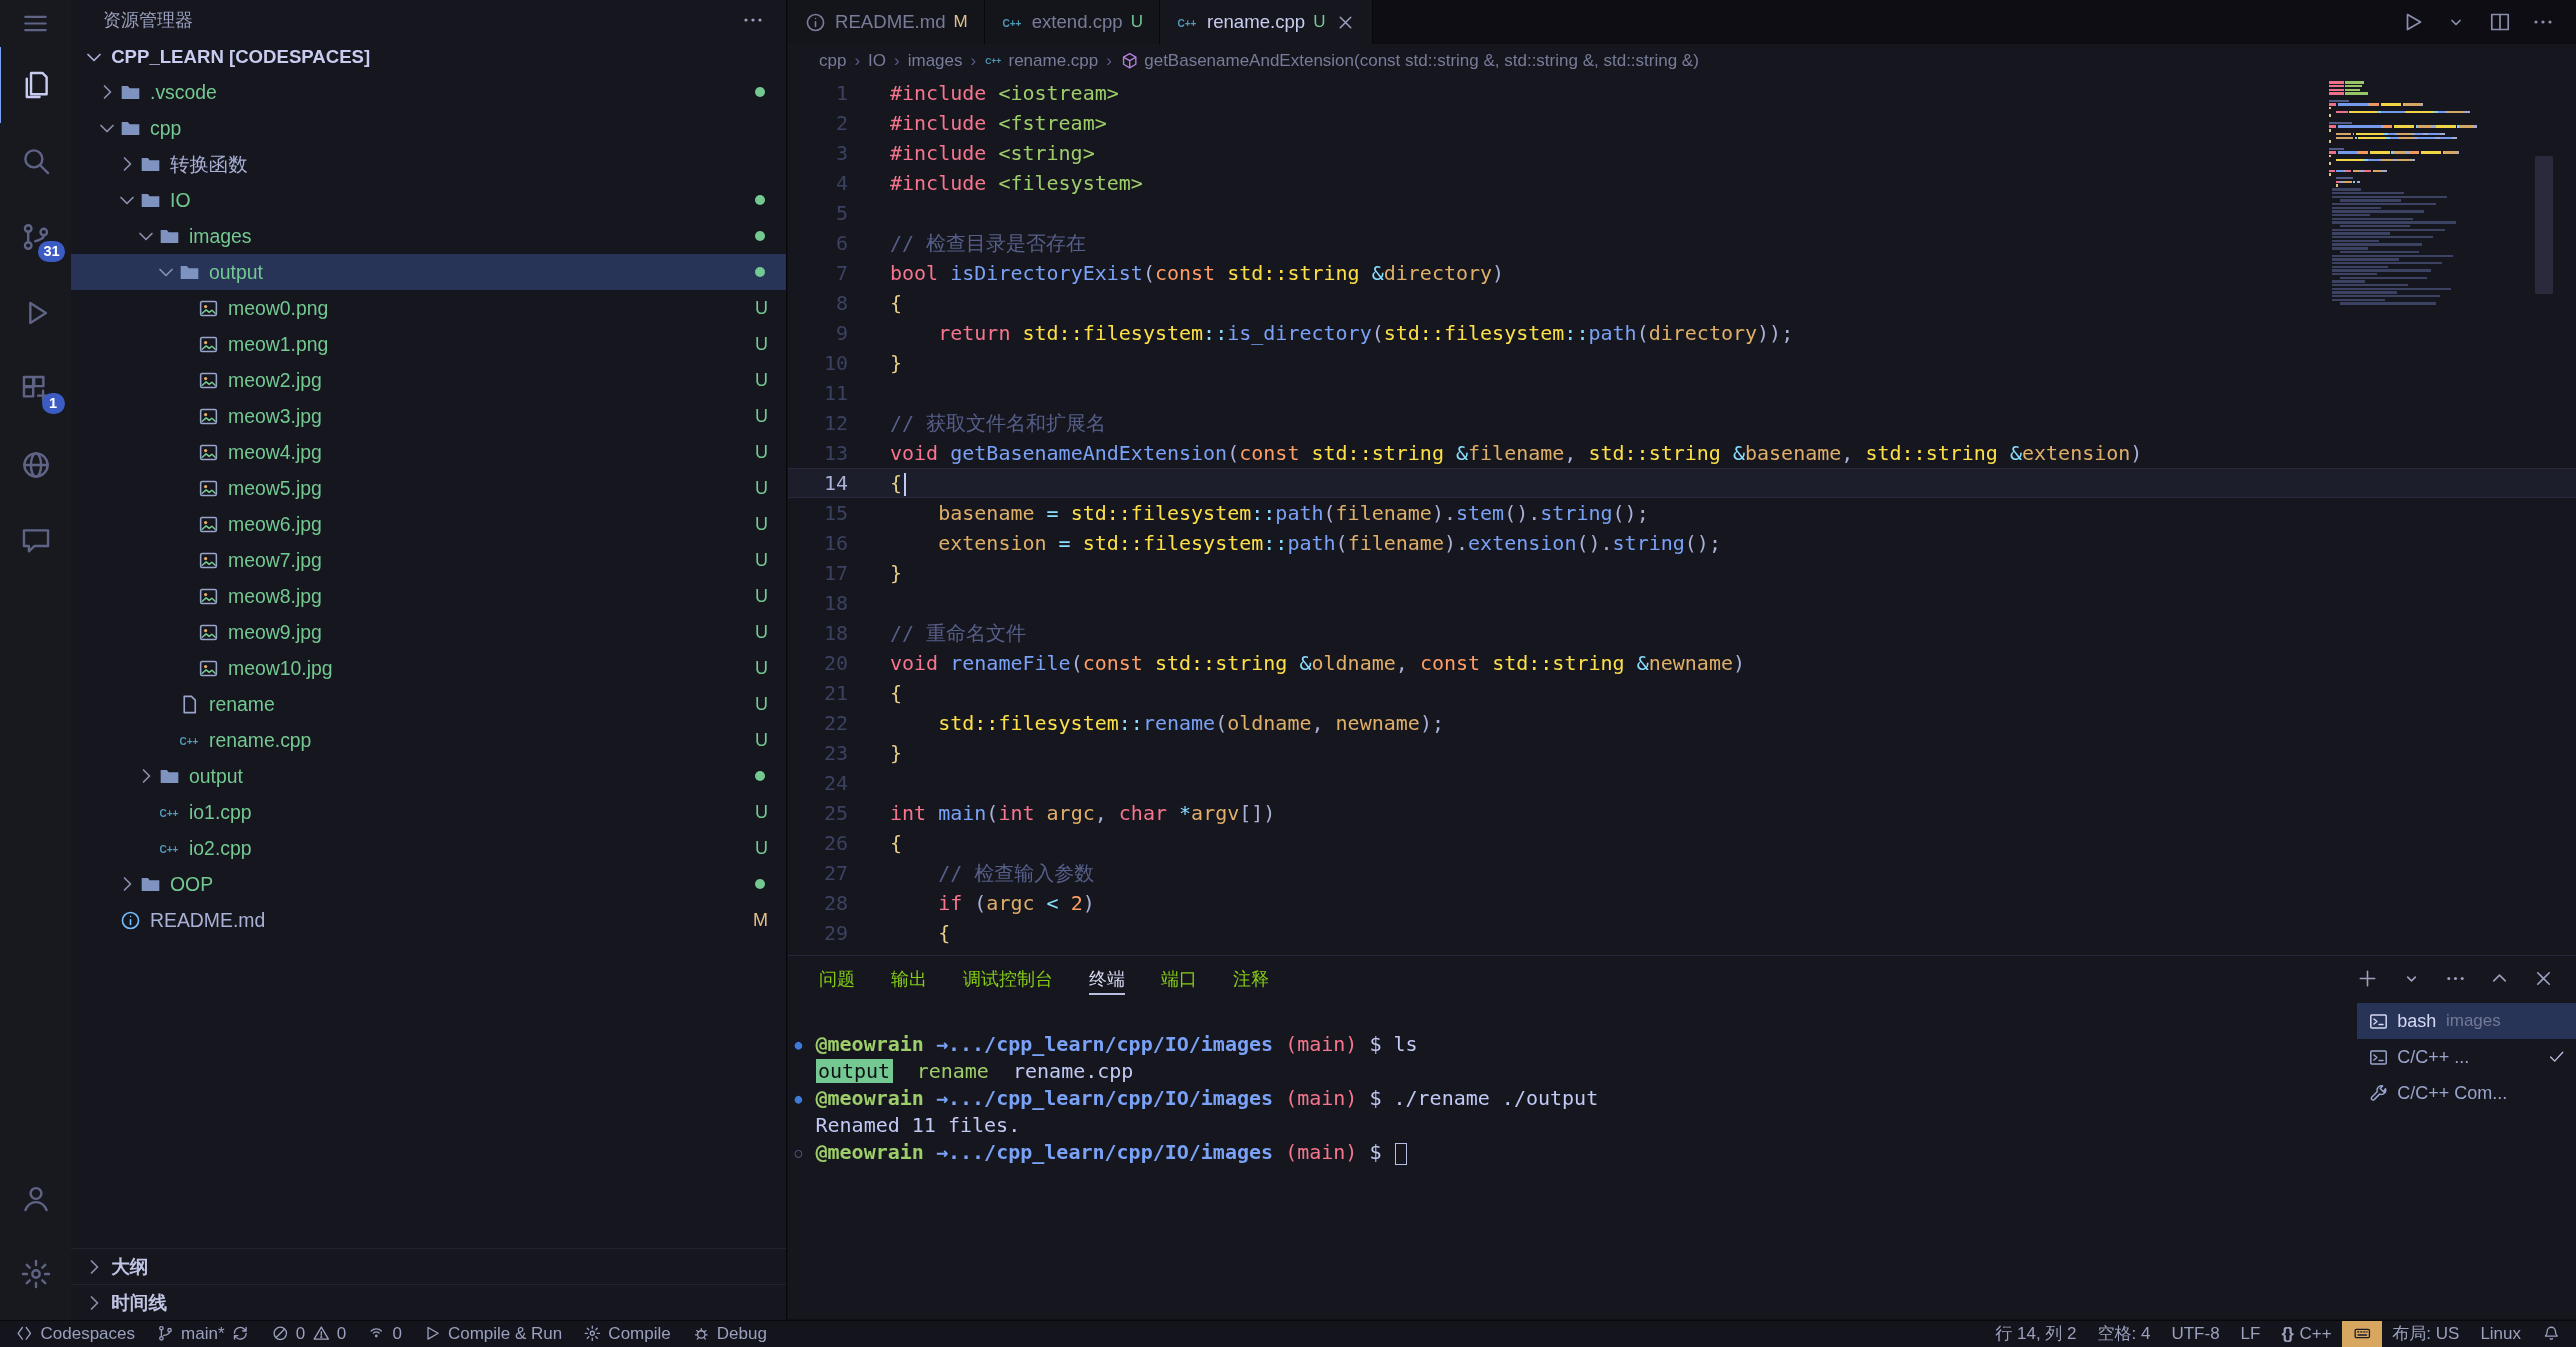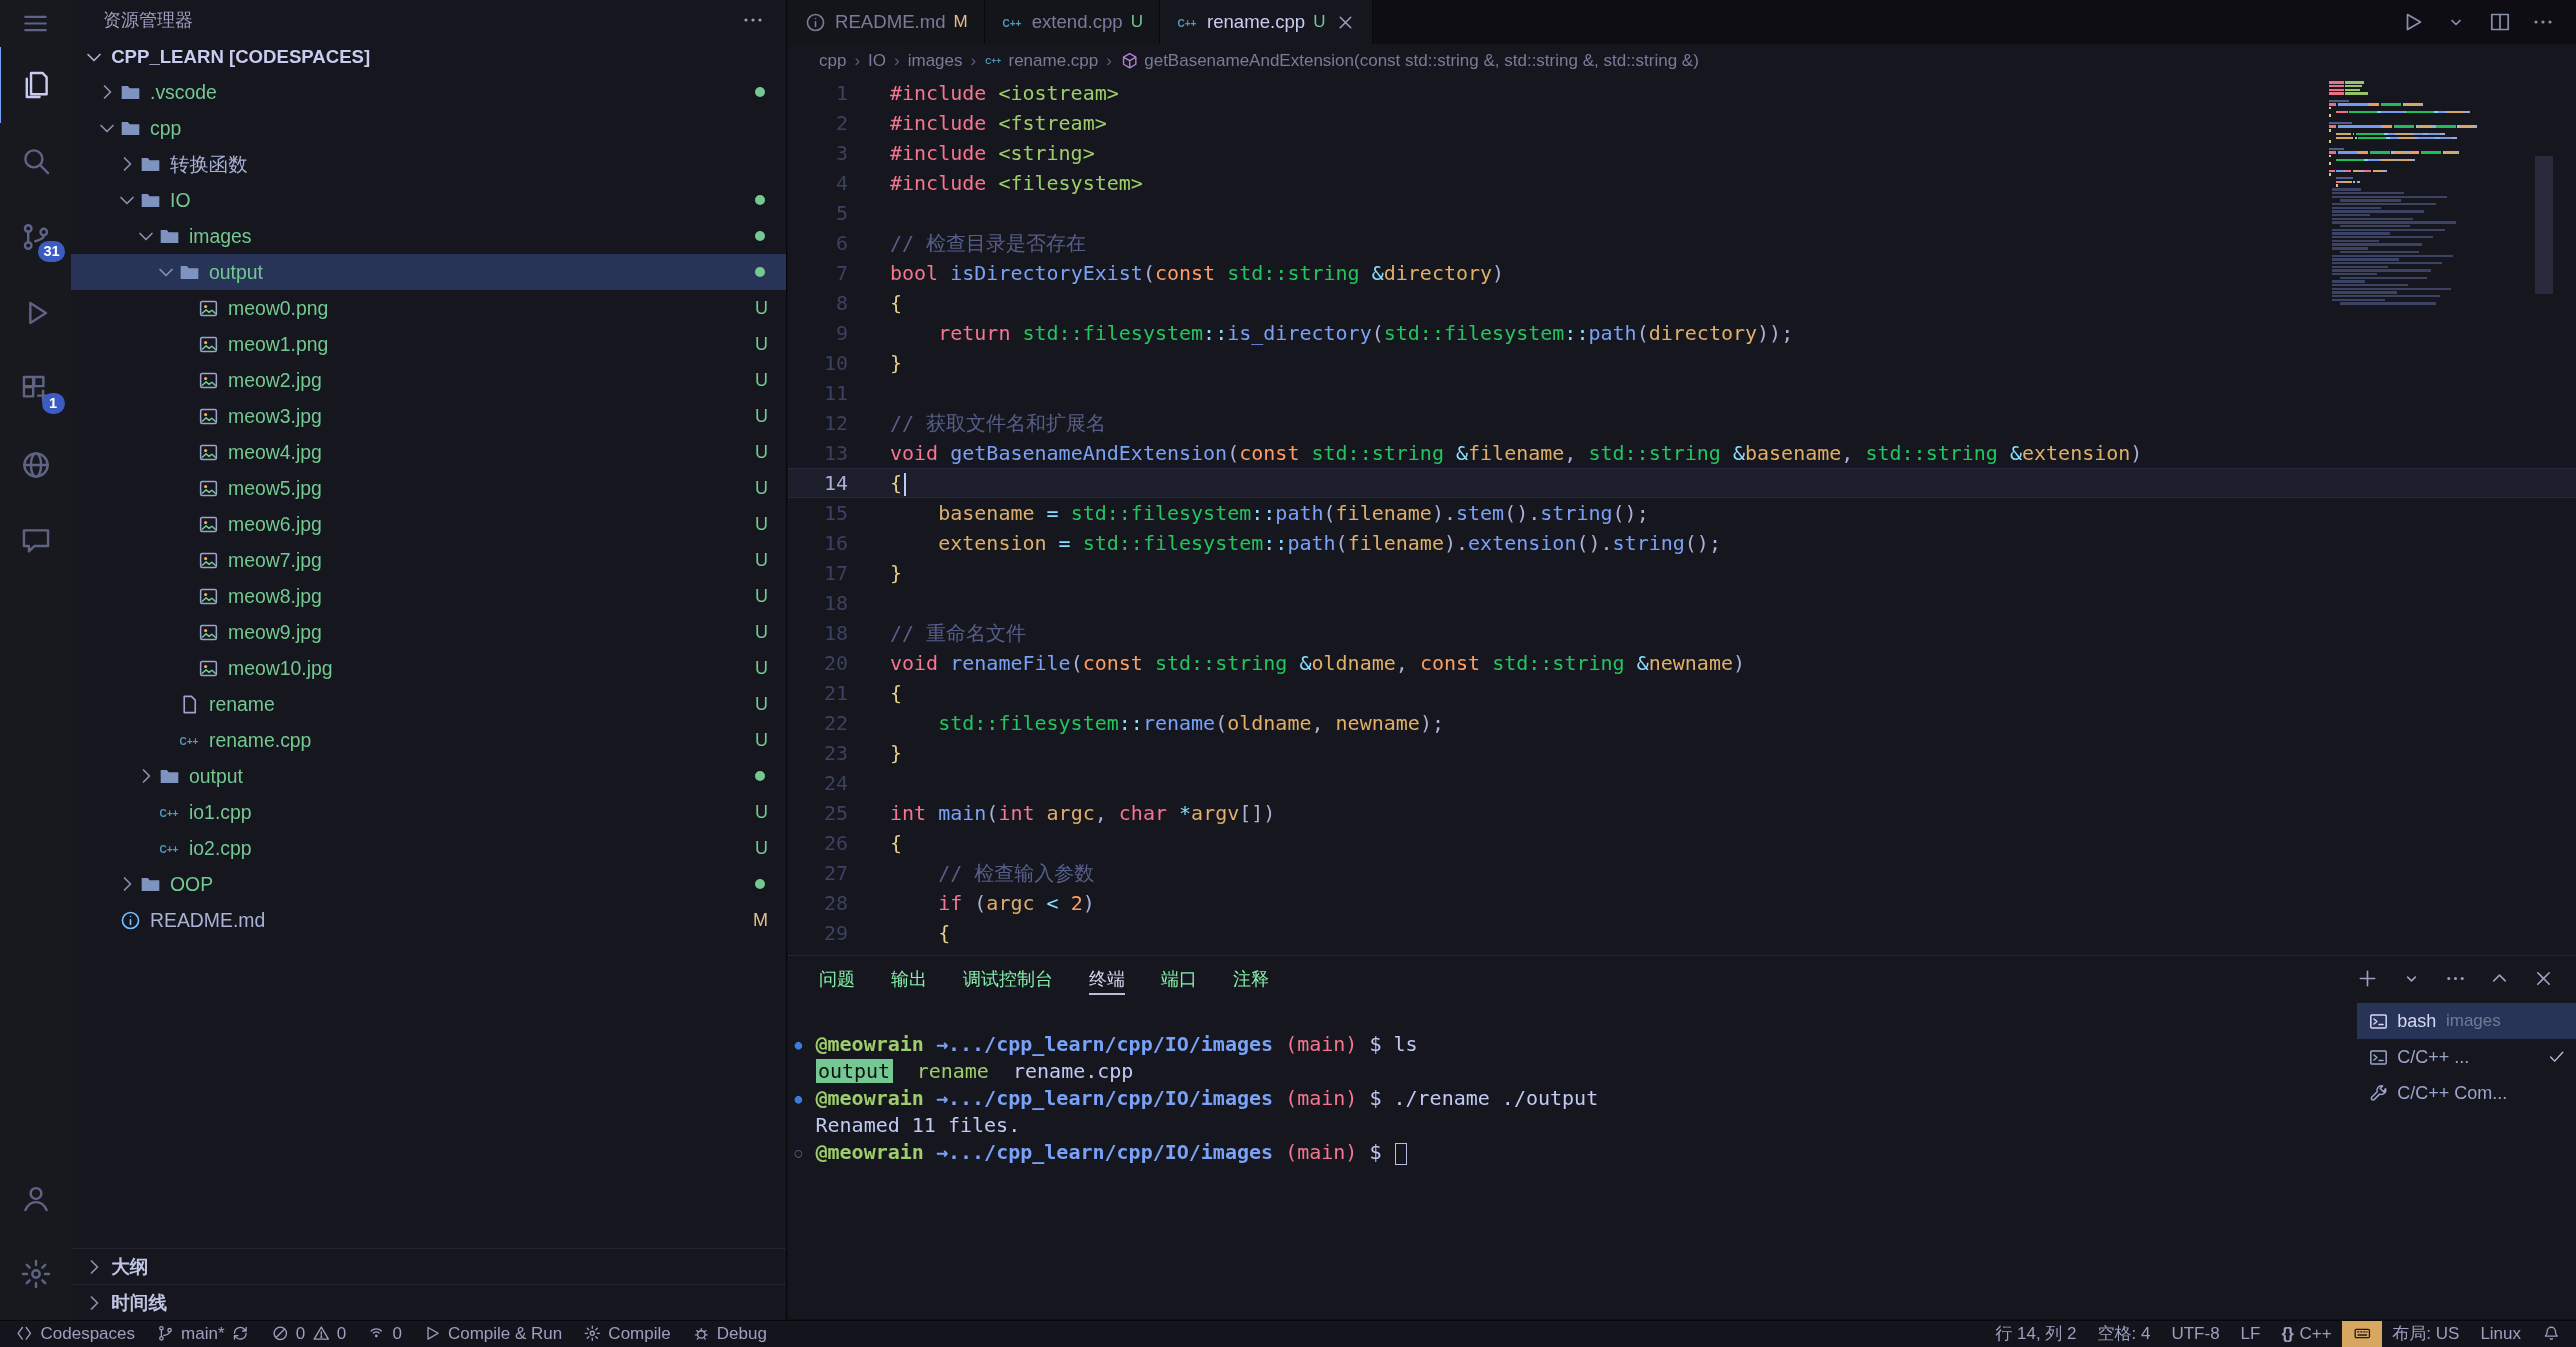--- a/index.html
+++ b/index.html
@@ -63,35 +63,35 @@
 
   .editor{position:absolute;top:78px;left:0;right:0;bottom:0;overflow:hidden;font-family:"DejaVu Sans Mono","Liberation Mono",monospace;font-size:20px}
   .code-area{position:absolute;inset:0}
   .code-line{height:30px;line-height:30px;display:flex;white-space:pre}
   .code-line.current{background:#1c1e2b;box-shadow:inset 0 0.8px 0 #2a2e44,inset 0 -0.8px 0 #2a2e44}
   .ln{width:60px;flex:none;text-align:right;color:#3b4261}
   .current .ln{color:#a9b1d6}
   .ltext{margin-left:42px;white-space:pre}
   .caret{display:inline-block;width:2.4px;height:23px;background:#c0caf5;vertical-align:middle;margin-left:1.6px}
   .tk-pp{color:#f7768e}.tk-k{color:#f7768e}.tk-q{color:#ff9e64}
-  .tk-s{color:#9ece6a}.tk-c{color:#565f89}.tk-t{color:#22c55e}
+  .tk-s{color:#9ece6a}.tk-c{color:#565f89}.tk-t{color:#fde047}
   .tk-f{color:#7aa2f7}.tk-v{color:#e0af68}.tk-n{color:#ff9e64}
   .tk-o{color:#89ddff}.tk-d{color:#a9b1d6}.tk-br{color:#e8d08a}
 
   .minimap{position:absolute;top:0;right:99px;width:151px;padding-top:3.2px;opacity:.95;overflow:hidden;max-height:100%}
   .mm-line{height:2.4px;margin-bottom:1.3px;white-space:nowrap;padding-left:3.2px;overflow:hidden}
   .mmb{display:inline-block;height:2.4px;background-color:currentColor;vertical-align:top}
   .scrollbar{position:absolute;top:0;right:23px;width:18px;bottom:0}
   .scrollbar .slider{margin-top:78px;height:138px;background:#3a3e55;opacity:.55;border-radius:1.6px}
 
   
   .panel{position:absolute;left:788px;right:0;top:955px;height:364px;background:#16161e;border-top:0.8px solid #24263a}
   .panel-header{height:45px;display:flex;align-items:center;padding:0 21px 0 31px}
   .panel-tabs{display:flex;height:100%}
-  .panel-tab{margin-right:36px;display:flex;align-items:center;position:relative;font-size:18px;color:#86efac;cursor:pointer}
+  .panel-tab{margin-right:36px;display:flex;align-items:center;position:relative;font-size:18px;color:#84cc16;cursor:pointer}
   .panel-tab.active{color:#d5d9f2}
   .panel-tab.active::after{content:'';position:absolute;left:0;right:0;bottom:6.5px;height:1.6px;background:#b8bee0}
   .panel-actions{margin-left:auto;display:flex;align-items:center;gap:21px;color:#9aa0bd}
   .pa{width:23px;height:23px;cursor:pointer}
   .terminal{position:absolute;top:52px;left:0;right:220px;bottom:0;padding-top:23px;font-family:"DejaVu Sans Mono","Liberation Mono",monospace;font-size:20px;overflow:hidden}
   .term-line{position:relative;height:27px;line-height:27px;padding-left:27.5px;white-space:pre}
   .tbullet{position:absolute;left:6.5px;top:0;font-size:13px}
   .tbullet.filled{color:#3d7bd9}
   .tbullet.hollow{color:#565f89}
   .tt-user{color:#9ece6a;font-weight:bold}

